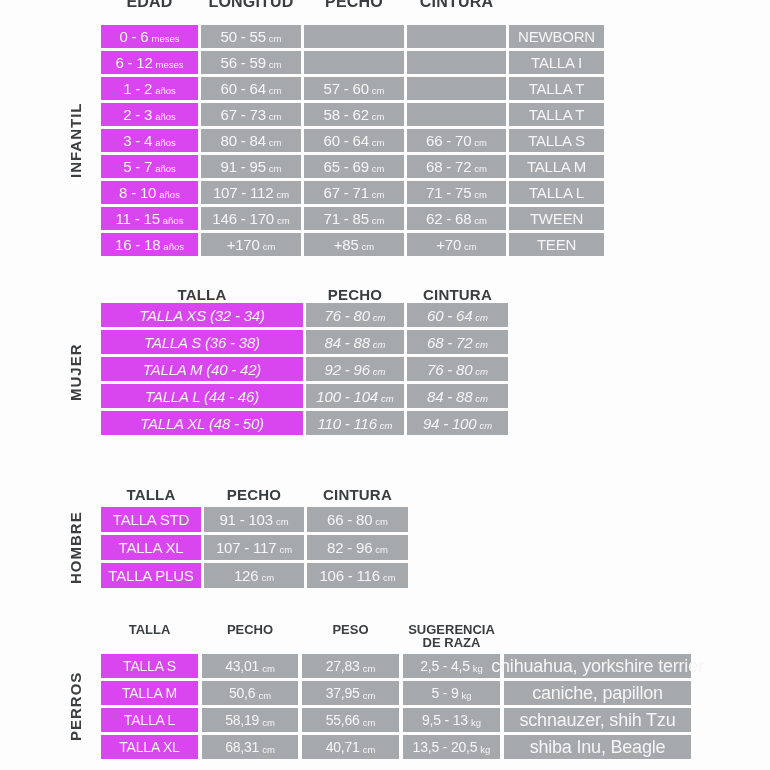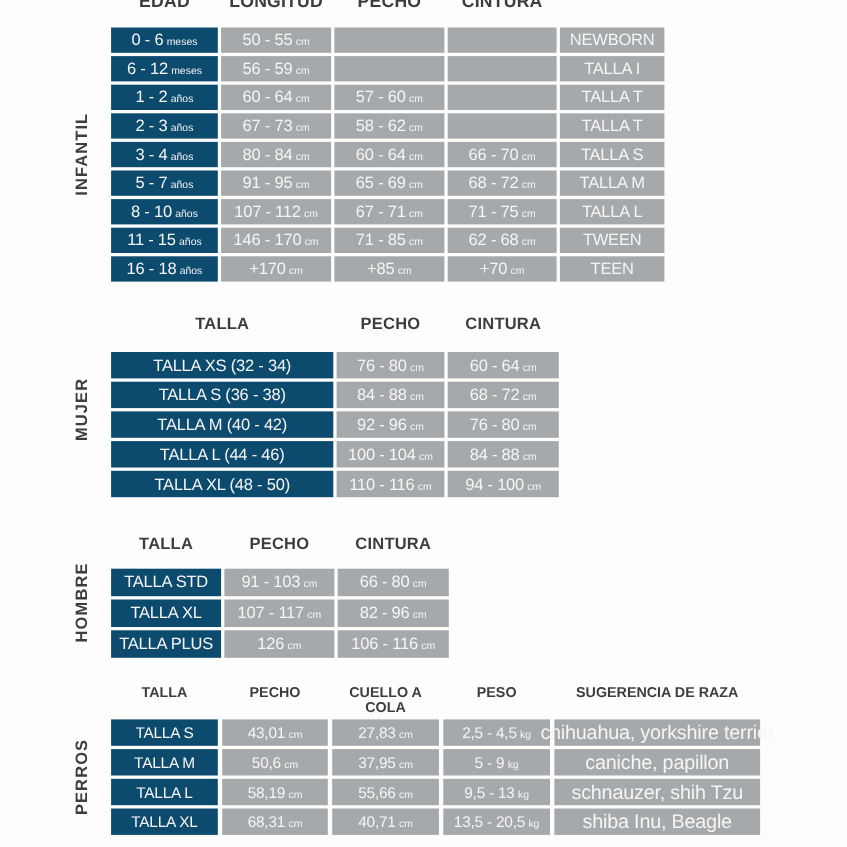--- a/index.html
+++ b/index.html
@@ -22,43 +22,43 @@
   .sec { position:absolute; left:101px;border-radius:14px; }
   .headers { display:grid; column-gap:3px; }
   .hcell { text-align:center; color:#3b3e40; font-weight:bold; line-height:1.05; }
   .hmain { font-size:16px; letter-spacing:0.2px; }
   .hsub  { font-size:10px; margin-top:16px; }
   .grid { display:grid; column-gap:3px; row-gap:3px; }
   .cell {
     display:flex; align-items:center; justify-content:center;
     color:#f5f5f5; font-size:15px; letter-spacing:-0.2px; white-space:nowrap;
   }
-  .cell.dark  { background:#0c4a6e; }
+  .cell.dark  { background:#d946ef; }
   .cell.light { background:#a6a9ab; }
   .unit { font-size:9.5px; margin-left:3px; padding-top:4px; letter-spacing:0; }
 
   
   #sec-infantil { top:0; width:503px; }
   #sec-infantil .headers, #sec-infantil .grid { grid-template-columns:97px 100px 100px 99px 95px; }
   #sec-infantil .headers { margin-top:-6px; height:28px; align-content:start; }
   #sec-infantil .grid { margin-top:3px; grid-auto-rows:23px; }
 
   
   #sec-mujer { top:281px; width:407px; }
   #sec-mujer .headers, #sec-mujer .grid { grid-template-columns:202px 98px 101px; }
   #sec-mujer .headers { height:22px; align-content:end; }
   #sec-mujer .hmain { font-size:15px; }
-  #sec-mujer .grid { margin-top:17px; grid-auto-rows:24px; }
+  #sec-mujer .grid { margin-top:0; grid-auto-rows:24px;font-style:italic; }
 
   
   #sec-hombre { top:479px; width:307px; }
   #sec-hombre .headers, #sec-hombre .grid { grid-template-columns:100px 100px 101px; }
   #sec-hombre .headers { height:24px; align-content:end; }
   #sec-hombre .hmain { font-size:15px; }
-  #sec-hombre .grid { margin-top:14px; grid-auto-rows:25px; }
+  #sec-hombre .grid { margin-top:4px; grid-auto-rows:25px; }
 
   
   #sec-perros { top:626px; width:590px; }
   #sec-perros .headers, #sec-perros .grid { grid-template-columns:97px 96px 97px 97px 187px; column-gap:4px; }
   #sec-perros .headers { height:24px; align-content:end; }
   #sec-perros .hmain { font-size:13px; letter-spacing:0; }
   #sec-perros .grid { margin-top:4px; grid-auto-rows:24px; }
   #sec-perros .cell { font-size:14px; }
   #sec-perros .cell:nth-child(5n) { font-size:18px; }
 </style>
@@ -370,23 +370,20 @@
 
   <section class="sec" id="sec-perros">
     <div class="headers">
         <div class="hcell">
           <div class="hmain">TALLA</div>
         </div>
         <div class="hcell">
           <div class="hmain">PECHO</div>
         </div>
         <div class="hcell">
-          <div class="hmain">CUELLO A COLA</div>
-        </div>
-        <div class="hcell">
           <div class="hmain">PESO</div>
         </div>
         <div class="hcell">
           <div class="hmain">SUGERENCIA DE RAZA</div>
         </div>
       </div>
     <div class="grid">
         <div class="cell dark">
           <span>TALLA S</span>
         </div>

